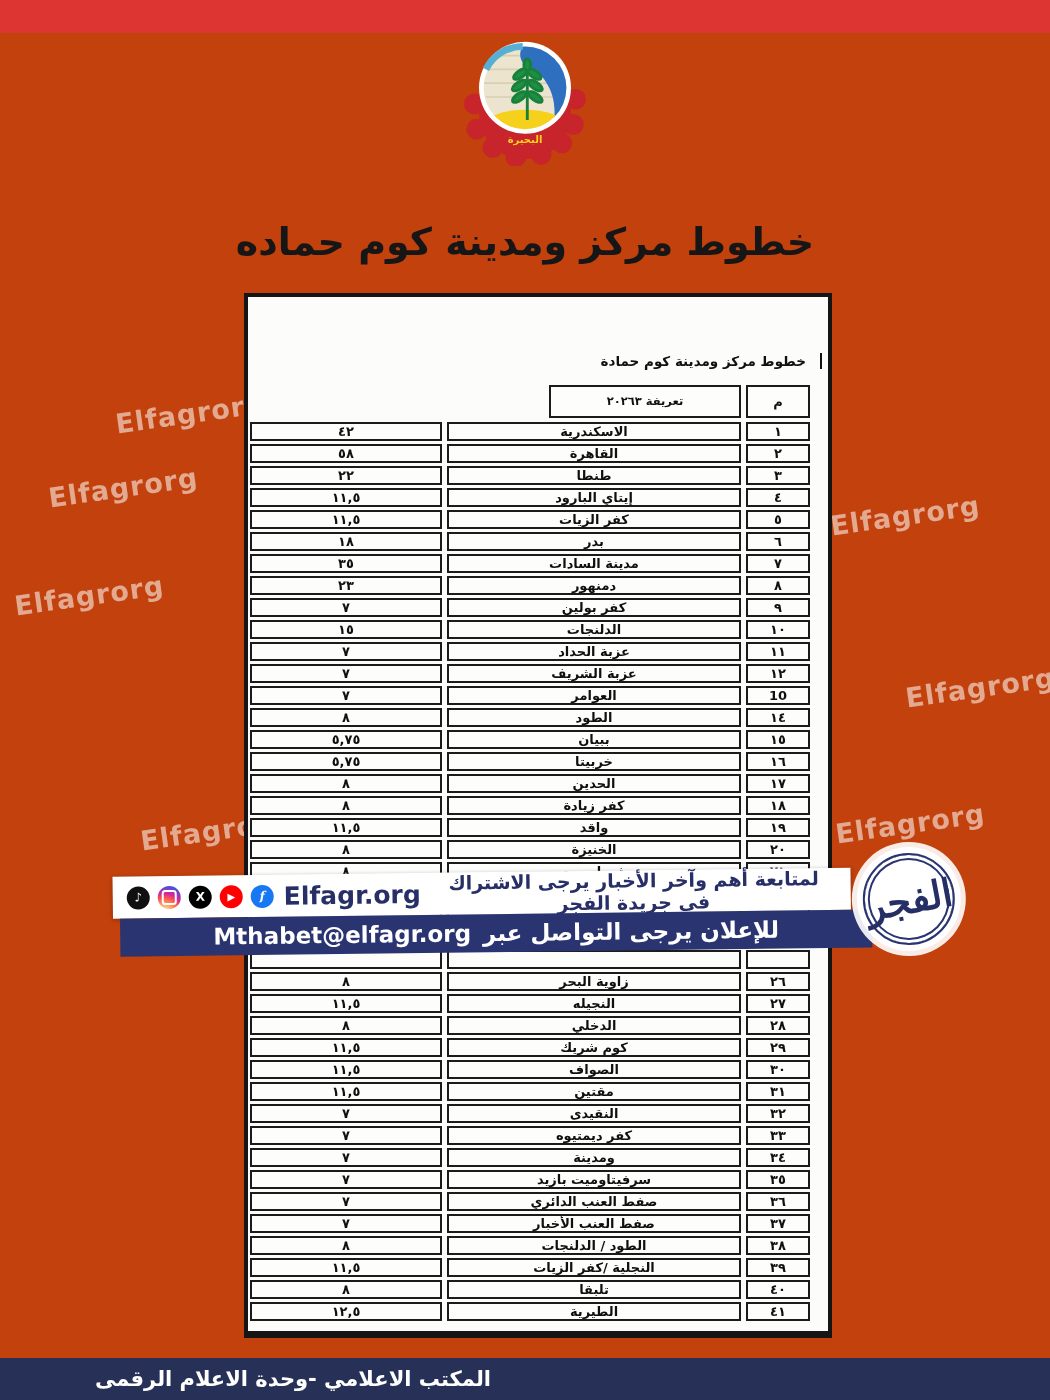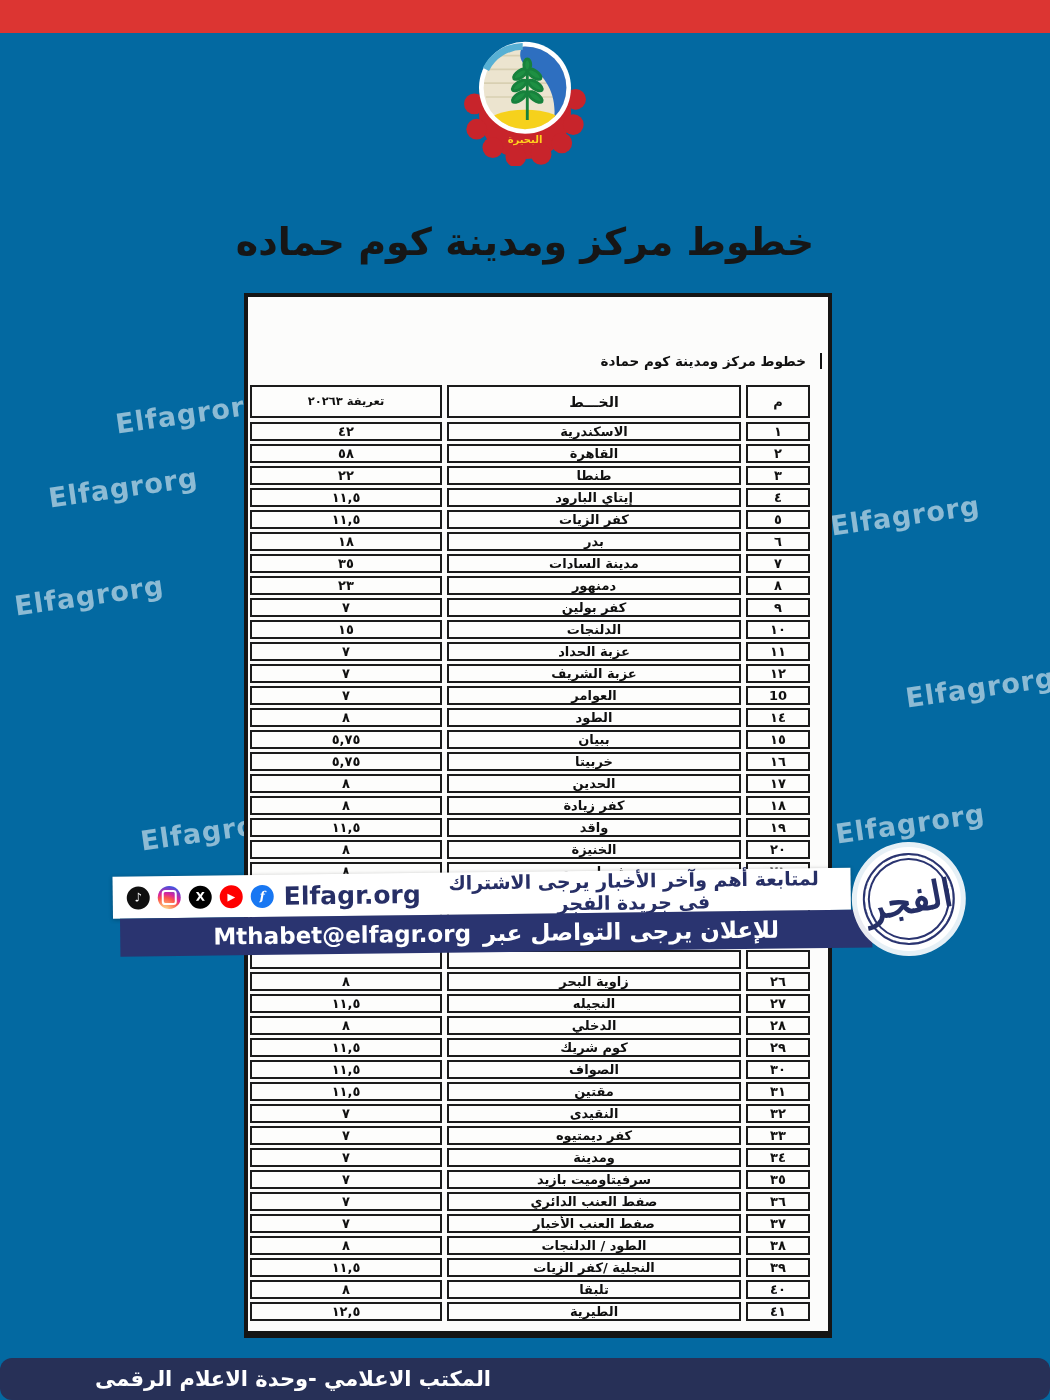--- a/index.html
+++ b/index.html
@@ -1,16 +1,16 @@
 <!DOCTYPE html>
 <html><head>
 <meta charset="utf-8">
 <style>
   html,body{margin:0;padding:0;}
-  .page{position:relative;width:1050px;height:1400px;background:#0369a1;overflow:hidden;
+  .page{position:relative;width:1050px;height:1400px;background:#c2410c;overflow:hidden;
         font-family:"DejaVu Sans",sans-serif;}
 
   
   .top-red-bar{position:absolute;top:0;left:0;width:100%;height:33px;background:#dc3532;}
 
   
   .gov-logo{position:absolute;left:455px;top:28px;width:140px;height:138px;}
   .gov-logo svg{width:100%;height:100%;}
   .gov-logo-caption{position:absolute;bottom:21px;left:50%;transform:translateX(-50%);
         color:#ffd21f;font-size:10px;font-weight:700;}
@@ -64,21 +64,21 @@
   .round-logo{position:absolute;left:752px;top:-16px;width:104px;height:104px;background:#fff;
         border-radius:50%;box-shadow:0 0 0 5px rgba(255,255,255,.9);display:flex;
         align-items:center;justify-content:center;}
   .round-logo::before{content:"";position:absolute;inset:6px;border:2px solid #2a3470;
         border-radius:50%;box-shadow:inset 0 0 0 3px #fff,inset 0 0 0 5px #2a3470;}
   .round-logo span{font-size:38px;font-weight:800;color:#252f66;transform:rotate(-10deg);
         font-family:"DejaVu Serif",serif;}
 
   
   .footer{position:absolute;left:0;top:1358px;width:100%;height:42px;background:#273057;
-        color:#fff;display:flex;align-items:center;z-index:3;border-radius:12px;}
+        color:#fff;display:flex;align-items:center;z-index:3;}
   .footer span{margin-left:95px;font-size:21px;font-weight:700;direction:rtl;}
 </style>
 </head>
 <body>
 
 <div class="page">
 
   <div class="top-red-bar"></div>
 
   <div class="gov-logo">
@@ -127,21 +127,20 @@
   <div class="watermark" style="left:830px;top:500px;">Elfagrorg</div>
   <div class="watermark" style="left:905px;top:672px;">Elfagrorg</div>
   <div class="watermark" style="left:140px;top:815px;">Elfagrorg</div>
   <div class="watermark" style="left:835px;top:808px;">Elfagrorg</div>
 
   <div class="scan">
     <div class="scan-caption">خطوط مركز ومدينة كوم حمادة</div>
     <div class="grid" dir="rtl">
       <div class="t-row t-head">
         <div class="cell c-serial">م</div>
-        <div class="cell c-line">الخـــط</div>
         <div class="cell c-tariff">
           <div>تعريفة ٣</div>
           <div>٢٠٢٦</div>
         </div>
       </div>
       <div id="rows">
           <div class="t-row">
             <div class="cell c-serial">١</div>
             <div class="cell c-line">الاسكندرية</div>
             <div class="cell c-tariff">٤٢</div>

